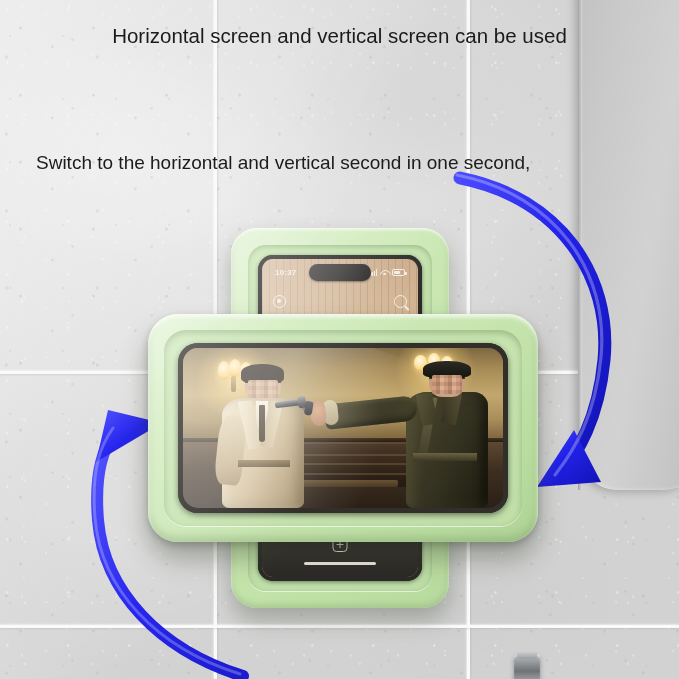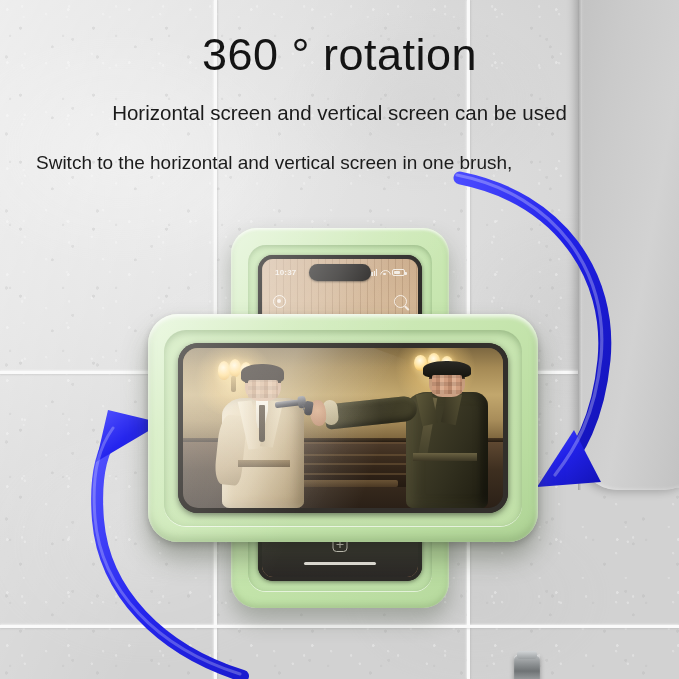--- a/index.html
+++ b/index.html
@@ -470,25 +470,24 @@
   <div class="grout h" style="top:625px"></div>
 
   <div class="panel"></div>
   <div class="panel-edge"></div>
 
   <div class="fixture">
     <div class="fixture-cap"></div>
   </div>
 
   <div class="head">
-    <div class="title">360 ° rotation</div>
     <div class="subtitle">Horizontal screen and vertical screen can be used</div>
   </div>
   <div class="bodytext">
-    <div>Switch to the horizontal and vertical screen in one brush,</div>
+    <div>Switch to the horizontal and vertical second in one second,</div>
   </div>
 
   <svg class="arrows" viewBox="0 0 679 679">
     <defs>
       <linearGradient id="bg1" x1="0" y1="0" x2="1" y2="1">
         <stop offset="0%" stop-color="#4a4aff"></stop>
         <stop offset="45%" stop-color="#2121e8"></stop>
         <stop offset="100%" stop-color="#1212b4"></stop>
       </linearGradient>
       <linearGradient id="bg2" x1="1" y1="1" x2="0" y2="0">

